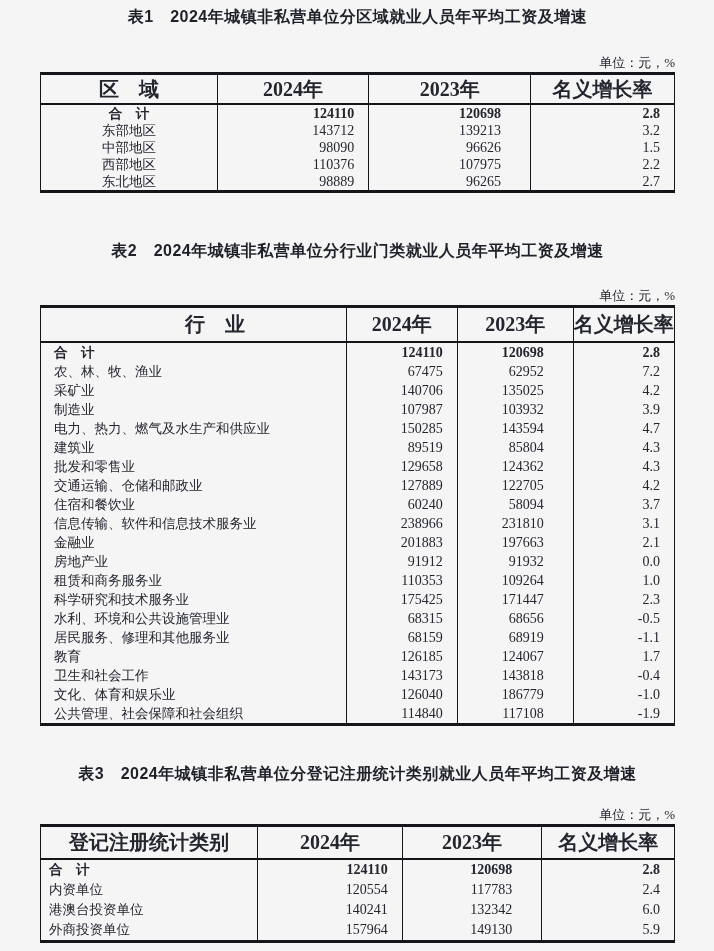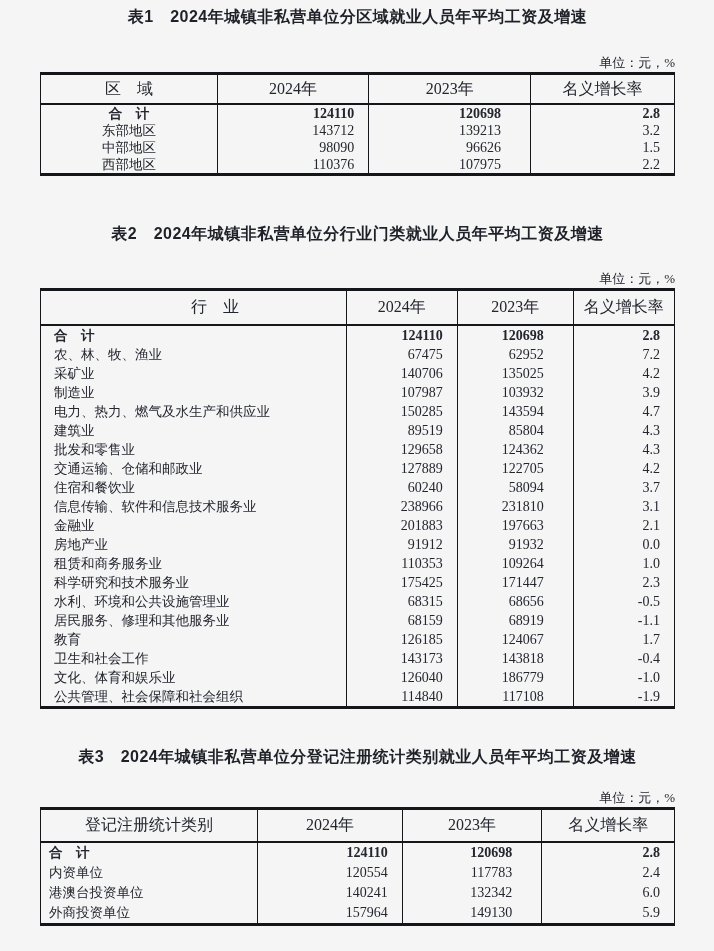--- a/index.html
+++ b/index.html
@@ -52,22 +52,22 @@
     border-bottom: 3px solid #14161a;
   }
   th, td {
     padding: 0;
     border-left: 1px solid #14161a;
     border-right: 1px solid #14161a;
     overflow: hidden;
     white-space: nowrap;
   }
   thead th {
-    font-weight: normal;
-    font-size: 16px;
+    font-weight: bold;
+    font-size: 20px;
     text-align: center;
     vertical-align: middle;
     border-bottom: 2px solid #14161a;
   }
   #t1 thead th { height: 28px; }
   #t2 thead th { height: 33px; }
   #t3 thead th { height: 31px; }
   tbody td { font-size: 14px; vertical-align: middle; }
   #t1 tbody td { line-height: 17px; }
   #t2 tbody td { line-height: 19px; }
@@ -117,20 +117,26 @@
             <td class="num c1">98090</td>
             <td class="num c2">96626</td>
             <td class="num c3">1.5</td>
           </tr>
           <tr>
             <td class="lbl">西部地区</td>
             <td class="num c1">110376</td>
             <td class="num c2">107975</td>
             <td class="num c3">2.2</td>
           </tr>
+          <tr>
+            <td class="lbl">东北地区</td>
+            <td class="num c1">98889</td>
+            <td class="num c2">96265</td>
+            <td class="num c3">2.7</td>
+          </tr>
         </tbody>
     </table>
   </section>
 
   <section class="tbl-section" id="sec-t2">
     <h2 class="tbl-title">表2　2024年城镇非私营单位分行业门类就业人员年平均工资及增速</h2>
     <div class="unit-label">单位：元，%</div>
     <table id="t2">
       <thead>
         <tr>

